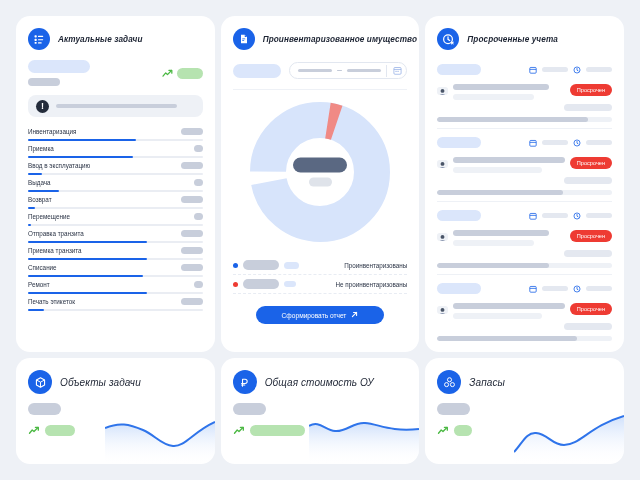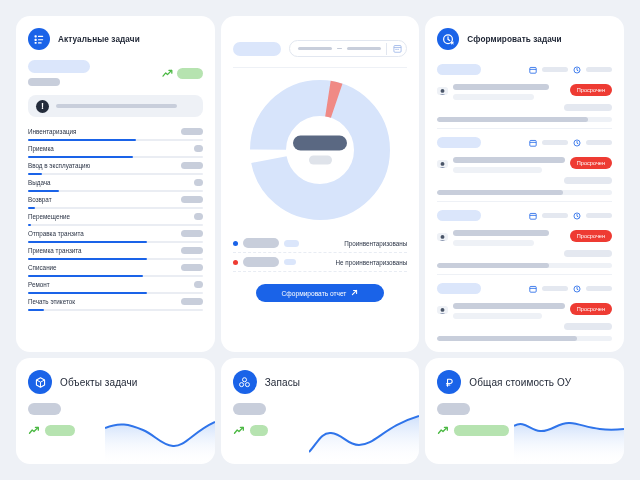--- a/index.html
+++ b/index.html
@@ -13,21 +13,21 @@
   .grid-top{display:flex;gap:6px;}
   .grid-bot{display:flex;gap:6px;margin-top:6px;}
   .card{background:#fff;border-radius:14px;box-sizing:border-box;position:relative;overflow:hidden;}
   .card-top{width:202px;height:336px;padding:12px 12px 10px 12px;}
   .card-bot{width:202px;height:106px;padding:12px;}
 
   
   .chead{display:flex;align-items:center;gap:8px;margin-bottom:2px;}
   .cicon{width:22px;height:22px;border-radius:50%;background:#1a63e8;display:flex;align-items:center;justify-content:center;flex:0 0 auto;}
   .cicon svg{display:block;}
-  .ctitle{font-size:8.2px;font-weight:700;color:#1d2433;letter-spacing:.1px;white-space:nowrap;}
+  .ctitle{font-size:8.2px;font-weight:700;color:#1d2433;letter-spacing:.1px;white-space:nowrap;font-style:italic;}
   .ctitle.big{font-size:10px;font-weight:400;color:#1d2433;}
 
   
   .sk{border-radius:20px;background:#e4e8f0;display:block;}
   .sk.blue{background:#dbe6fb;}
   .sk.grey{background:#c8cedb;}
   .sk.green{background:#b6e3b0;}
 
   
   .c1-row1{display:flex;align-items:center;justify-content:space-between;margin-top:10px;}
@@ -215,20 +215,31 @@
               <span class="sk grey" style="width: 22px; height: 7px;"></span>
             </div>
             <div class="bar-track">
               <div class="bar-fill" style="width: 9%;"></div>
             </div>
           </div>
         </div>
     </div>
 
     <div class="card card-top">
+      <div class="chead">
+        <span class="cicon">
+          <svg width="12" height="12" viewBox="0 0 16 16" fill="none">
+            <path d="M4 2.4h5l3 3v8.2H4z" fill="#fff"></path>
+            <path d="M9 2.4v3h3" fill="#1a63e8"></path>
+            <rect x="5.4" y="7.4" width="4.4" height="1" rx=".5" fill="#1a63e8"></rect>
+            <rect x="5.4" y="9.6" width="3" height="1" rx=".5" fill="#1a63e8"></rect>
+          </svg>
+        </span>
+        <span class="ctitle">Проинвентаризованное имущество</span>
+      </div>
 
       <div class="filters">
         <span class="sk blue" style="width:48px;height:14px;"></span>
         <div class="daterange">
           <span class="sk grey" style="width:34px;height:3px;"></span>
           <span class="dash"></span>
           <span class="sk grey" style="width:34px;height:3px;"></span>
           <span class="cal">
             <svg width="9" height="9" viewBox="0 0 12 12" fill="none">
               <rect x="1.2" y="2" width="9.6" height="9" rx="1.4" stroke="#93aee6" stroke-width="1"></rect>
@@ -280,21 +291,21 @@
 
     <div class="card card-top">
       <div class="chead">
         <span class="cicon">
           <svg width="13" height="13" viewBox="0 0 16 16" fill="none">
             <circle cx="7.4" cy="7.6" r="5.4" stroke="#fff" stroke-width="1.5"></circle>
             <path d="M7.4 4.6v3.2l2.1 1.3" stroke="#fff" stroke-width="1.5" stroke-linecap="round"></path>
             <path d="M11.6 11.2l2.2 2.2M13.8 11.2l-2.2 2.2" stroke="#fff" stroke-width="1.3" stroke-linecap="round"></path>
           </svg>
         </span>
-        <span class="ctitle">Сформировать задачи</span>
+        <span class="ctitle">Просроченные учета</span>
       </div>
       <div style="margin-top:6px;">
 
       <div class="t-item">
             <div class="t-meta">
               <span class="sk blue" style="width:44px;height:11px;"></span>
               <span class="sp"><svg width="8" height="8" viewBox="0 0 10 10" fill="none">
                   <rect x="1" y="1.8" width="8" height="7.2" rx="1.2" stroke="#1a63e8" stroke-width="1"></rect>
                   <path d="M1 4.2h8" stroke="#1a63e8" stroke-width="1"></path>
                 </svg></span>
@@ -461,20 +472,51 @@
           </defs>
         <path d="M0 16 C14 10,24 12,38 18 C50 23,56 33,68 34 C80 35,88 20,110 10 L110 52 L0 52 Z" fill="url(#g1)"></path>
         <path d="M0 16 C14 10,24 12,38 18 C50 23,56 33,68 34 C80 35,88 20,110 10" fill="none" stroke="#2f74ea" stroke-width="2"></path>
       </svg>
     </div>
 
     <div class="card card-bot">
       <div class="chead">
         <span class="cicon" style="width:24px;height:24px;">
           <svg width="13" height="13" viewBox="0 0 16 16" fill="none">
+            <path d="M5.6 12.6V4h3.1a2.6 2.6 0 010 5.2H5.6M4.4 9.2h4.6M4.4 11h4" stroke="#fff" stroke-width="1.3" stroke-linecap="round" stroke-linejoin="round"></path>
+          </svg>
+        </span>
+        <span class="ctitle big">Общая стоимость ОУ</span>
+      </div>
+      <span class="sk grey" style="width:33px;height:12px;margin-top:9px;"></span>
+      <div class="bot-trend">
+        <span class="mini-arrow">
+          <svg width="12" height="9" viewBox="0 0 12 10" fill="none">
+            <path d="M1 8 L4 4.4 L6 6.2 L10.4 1.6" stroke="#4cb944" stroke-width="1.5" stroke-linecap="round" stroke-linejoin="round"></path>
+            <path d="M7.6 1.6 H10.8 V4.6" stroke="#4cb944" stroke-width="1.5" stroke-linecap="round" stroke-linejoin="round"></path>
+          </svg>
+        </span>
+        <span class="sk green" style="width:55px;height:11px;"></span>
+      </div>
+      <svg class="spark" viewBox="0 0 110 52" preserveAspectRatio="none">
+        <defs>
+            <linearGradient id="g3" x1="0" y1="0" x2="0" y2="1">
+          <stop offset="0%" stop-color="#cfe0fb"></stop>
+              <stop offset="100%" stop-color="#ffffff" stop-opacity="0"></stop>
+        </linearGradient>
+          </defs>
+        <path d="M0 14 C10 8,16 18,26 19 C38 20,44 10,56 11 C70 12,80 20,110 17 L110 52 L0 52 Z" fill="url(#g3)"></path>
+        <path d="M0 14 C10 8,16 18,26 19 C38 20,44 10,56 11 C70 12,80 20,110 17" fill="none" stroke="#2f74ea" stroke-width="2"></path>
+      </svg>
+    </div>
+
+    <div class="card card-bot">
+      <div class="chead">
+        <span class="cicon" style="width:24px;height:24px;">
+          <svg width="13" height="13" viewBox="0 0 16 16" fill="none">
             <circle cx="8" cy="4.6" r="2.5" stroke="#fff" stroke-width="1.2"></circle>
             <circle cx="4.4" cy="10.6" r="2.5" stroke="#fff" stroke-width="1.2"></circle>
             <circle cx="11.6" cy="10.6" r="2.5" stroke="#fff" stroke-width="1.2"></circle>
           </svg>
         </span>
         <span class="ctitle big">Запасы</span>
       </div>
       <span class="sk grey" style="width:33px;height:12px;margin-top:9px;"></span>
       <div class="bot-trend">
         <span class="mini-arrow">
@@ -489,45 +531,14 @@
         <defs>
             <linearGradient id="g2" x1="0" y1="0" x2="0" y2="1">
           <stop offset="0%" stop-color="#cfe0fb"></stop>
               <stop offset="100%" stop-color="#ffffff" stop-opacity="0"></stop>
         </linearGradient>
           </defs>
         <path d="M0 40 C8 32,12 20,22 21 C34 22,38 33,50 33 C66 33,76 14,110 4 L110 52 L0 52 Z" fill="url(#g2)"></path>
         <path d="M0 40 C8 32,12 20,22 21 C34 22,38 33,50 33 C66 33,76 14,110 4" fill="none" stroke="#2f74ea" stroke-width="2"></path>
       </svg>
     </div>
-
-    <div class="card card-bot">
-      <div class="chead">
-        <span class="cicon" style="width:24px;height:24px;">
-          <svg width="13" height="13" viewBox="0 0 16 16" fill="none">
-            <path d="M5.6 12.6V4h3.1a2.6 2.6 0 010 5.2H5.6M4.4 9.2h4.6M4.4 11h4" stroke="#fff" stroke-width="1.3" stroke-linecap="round" stroke-linejoin="round"></path>
-          </svg>
-        </span>
-        <span class="ctitle big">Общая стоимость ОУ</span>
-      </div>
-      <span class="sk grey" style="width:33px;height:12px;margin-top:9px;"></span>
-      <div class="bot-trend">
-        <span class="mini-arrow">
-          <svg width="12" height="9" viewBox="0 0 12 10" fill="none">
-            <path d="M1 8 L4 4.4 L6 6.2 L10.4 1.6" stroke="#4cb944" stroke-width="1.5" stroke-linecap="round" stroke-linejoin="round"></path>
-            <path d="M7.6 1.6 H10.8 V4.6" stroke="#4cb944" stroke-width="1.5" stroke-linecap="round" stroke-linejoin="round"></path>
-          </svg>
-        </span>
-        <span class="sk green" style="width:55px;height:11px;"></span>
-      </div>
-      <svg class="spark" viewBox="0 0 110 52" preserveAspectRatio="none">
-        <defs>
-            <linearGradient id="g3" x1="0" y1="0" x2="0" y2="1">
-          <stop offset="0%" stop-color="#cfe0fb"></stop>
-              <stop offset="100%" stop-color="#ffffff" stop-opacity="0"></stop>
-        </linearGradient>
-          </defs>
-        <path d="M0 14 C10 8,16 18,26 19 C38 20,44 10,56 11 C70 12,80 20,110 17 L110 52 L0 52 Z" fill="url(#g3)"></path>
-        <path d="M0 14 C10 8,16 18,26 19 C38 20,44 10,56 11 C70 12,80 20,110 17" fill="none" stroke="#2f74ea" stroke-width="2"></path>
-      </svg>
-    </div>
   </div>
 </div>
 
 </body></html>

